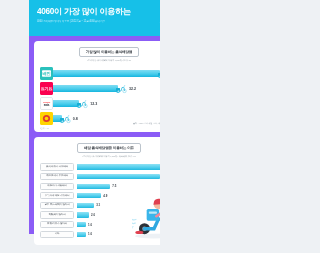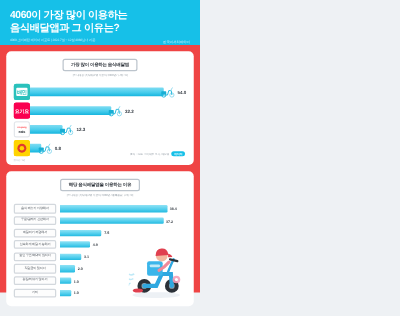--- a/index.html
+++ b/index.html
@@ -2,21 +2,21 @@
 <html><head>
 <meta charset="utf-8">
 <style>
   * { box-sizing: border-box; margin:0; padding:0; }
   html, body {
     width:160px; height:253px;
     background:#eef1f4;
     font-family:"Liberation Sans", sans-serif;
     overflow:hidden;
   }
-  .page { width:160px; height:234px; position:relative; background:#ef4444; }
+  .page { width:160px; height:234px; position:relative; background:#8b5cf6;margin-left:29px; }
 
   
   .header {
     background:#16c0e8;
     padding:6px 8px 5px 8px;
     position:relative;
     height:36px;
   }
   .header h1 {
     color:#ffffff;
@@ -161,21 +161,20 @@
   }
 </style>
 </head>
 <body>
 
 <div class="page">
 
   <div class="header">
     <h1>
       <span class="ln">4060이 가장 많이 이용하는</span>
-      <span class="ln">음식배달앱과 그 이유는?</span>
     </h1>
     <div class="subrow">
       <div class="subtitle">4060 소비패턴 데이터 리포트 | 2022.7월 ~ 12월 4060남녀 기준</div>
       <div class="brandmark">한국리서치데이터</div>
     </div>
   </div>
 
   <div class="card">
     <div class="sec-head">가장 많이 이용하는 음식배달앱</div>
     <div class="sec-note">[조사대상: 음식배달앱 이용자 4,060명 / 단위: %]</div>

